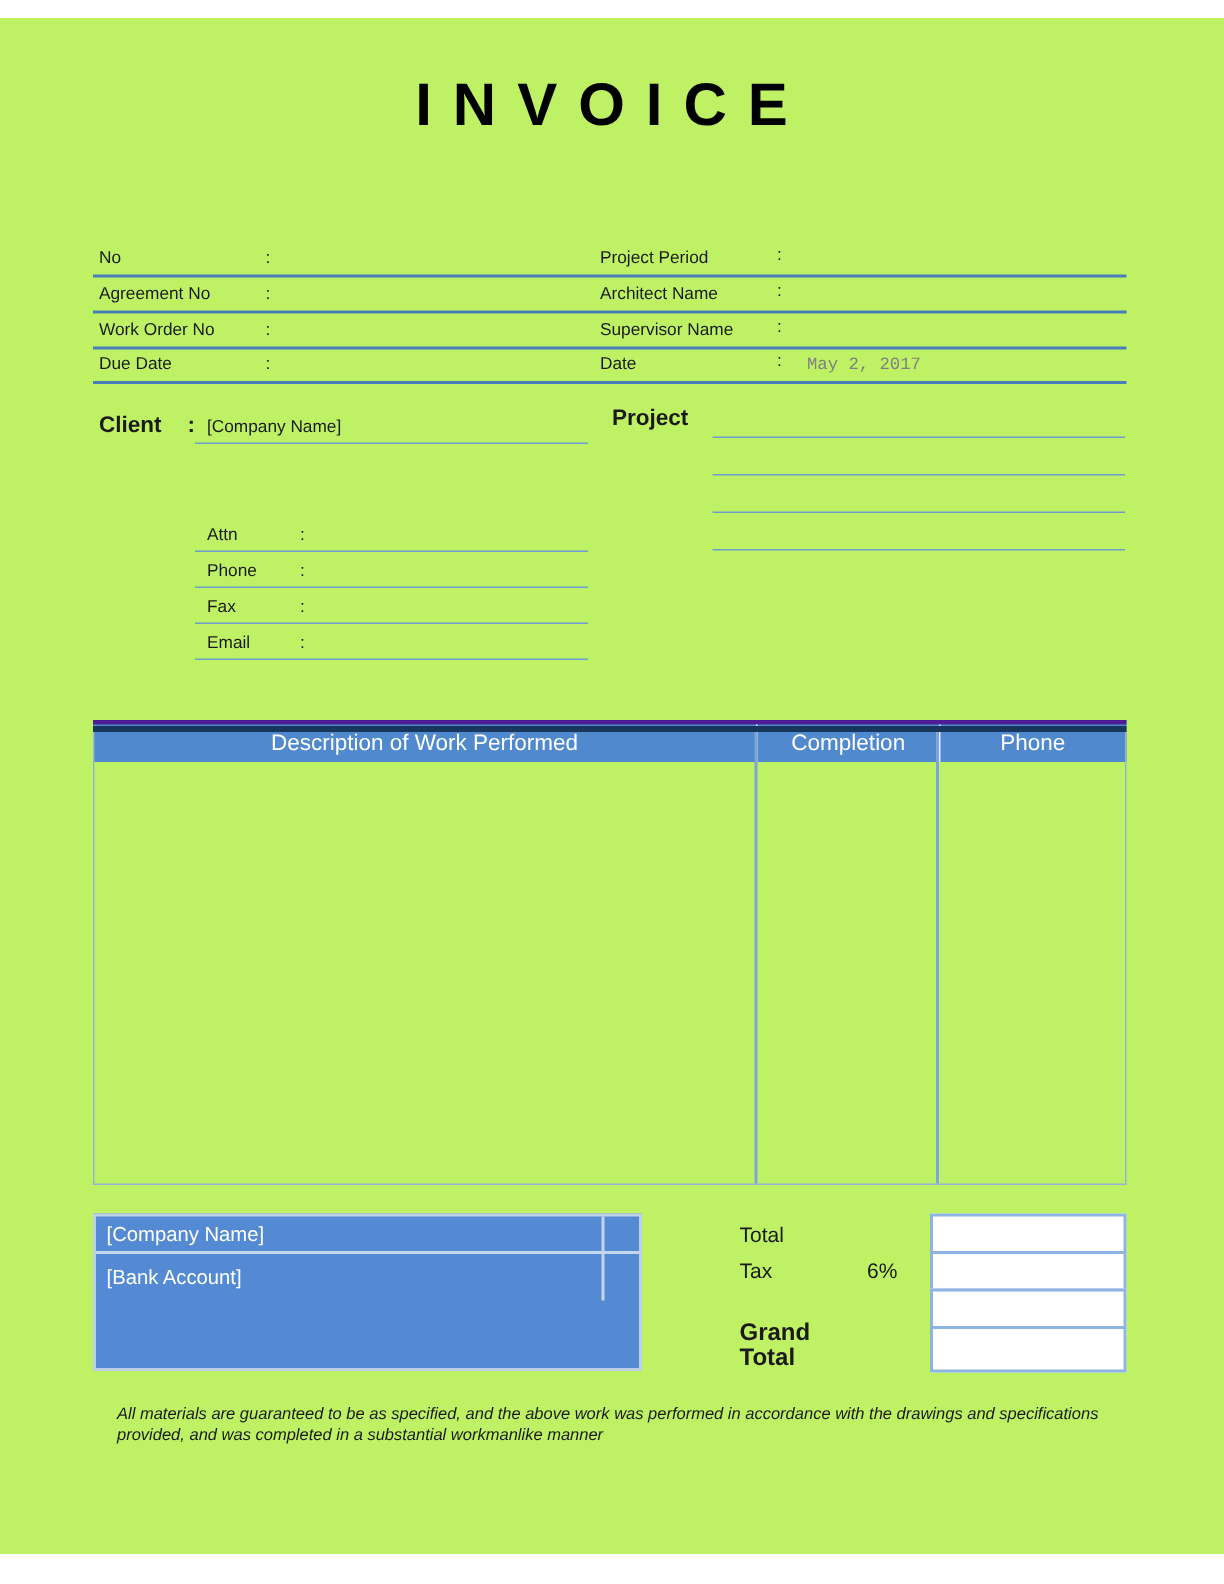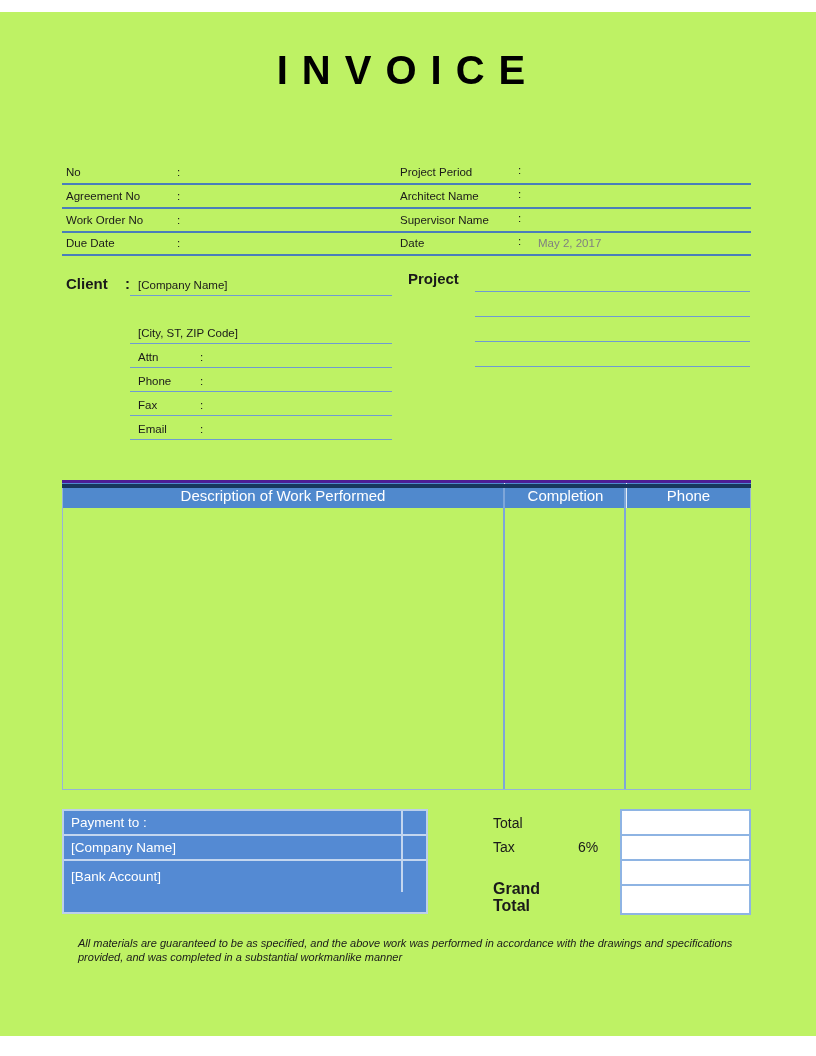--- a/index.html
+++ b/index.html
@@ -18,21 +18,21 @@
   
   .meta-row {
     position:absolute; left:62px; width:689px; height:23px;
     border-bottom:2px solid #4a7ebb; font-size:11.5px;
   }
   .meta-row .lbl-l   { position:absolute; left:4px;   top:4px; }
   .meta-row .col-l   { position:absolute; left:115px; top:4px; }
   .meta-row .line-l  { position:absolute; left:128px; top:0; width:210px; height:21px; }
   .meta-row .lbl-r   { position:absolute; left:338px; top:4px; }
   .meta-row .col-r   { position:absolute; left:456px; top:2px; }
-  .meta-row .val-r   { position:absolute; left:476px; top:4px; color:#808080; }
+  .meta-row .val-r   { position:absolute; left:476px; top:4px; color:#808080;font-family:Liberation Mono, monospace; }
   
   .client-head { position:absolute; left:66px; top:263px; font-size:15px; font-weight:bold; }
   .client-colon{ position:absolute; left:125px; top:263px; font-size:15px; font-weight:bold; }
   .client-row {
     position:absolute; left:130px; width:262px; height:22px;
     border-bottom:1.5px solid #6f9bd1; font-size:11.5px;
   }
   .client-row .c-lbl { position:absolute; left:8px;  top:5px; }
   .client-row .c-col { position:absolute; left:70px; top:5px; }
   
@@ -128,23 +128,20 @@
     <span class="col-r">:</span>
     <span class="val-r">May 2, 2017</span>
   </div>
 
   <div class="client-head">Client</div>
   <div class="client-colon">:</div>
 
   <div class="client-row" style="top:262px">
     <span class="c-lbl">[Company Name]</span>
   </div>
-  <div class="client-row" style="top:310px">
-    <span class="c-lbl">[City, ST, ZIP Code]</span>
-  </div>
   <div class="client-row" style="top:334px">
     <span class="c-lbl">Attn</span>
     <span class="c-col">:</span>
   </div>
   <div class="client-row" style="top:358px">
     <span class="c-lbl">Phone</span>
     <span class="c-col">:</span>
   </div>
   <div class="client-row" style="top:382px">
     <span class="c-lbl">Fax</span>
@@ -168,24 +165,20 @@
   </div>
   <div class="tbl-navy"></div>
   <div class="tbl-body">
     <div class="b1"></div>
     <div class="b2"></div>
     <div class="b3"></div>
   </div>
 
   <div class="payment">
     <div class="pay-row">
-      <span>Payment to :</span>
-      <span class="pay-sep-col"></span>
-    </div>
-    <div class="pay-row">
       <span>[Company Name]</span>
       <span class="pay-sep-col"></span>
     </div>
     <div class="pay-row">
       <span>[Bank Account]</span>
       <span class="pay-sep-col"></span>
     </div>
   </div>
 
   <span class="tot-label" style="left:493px; top:803px">Total</span>

